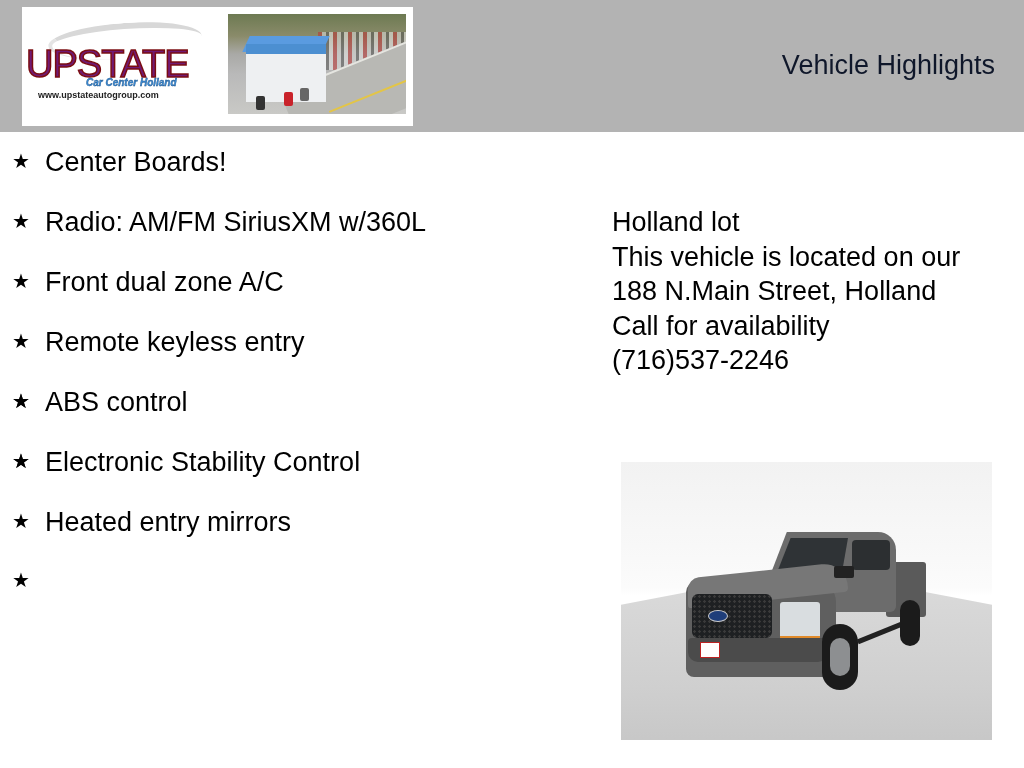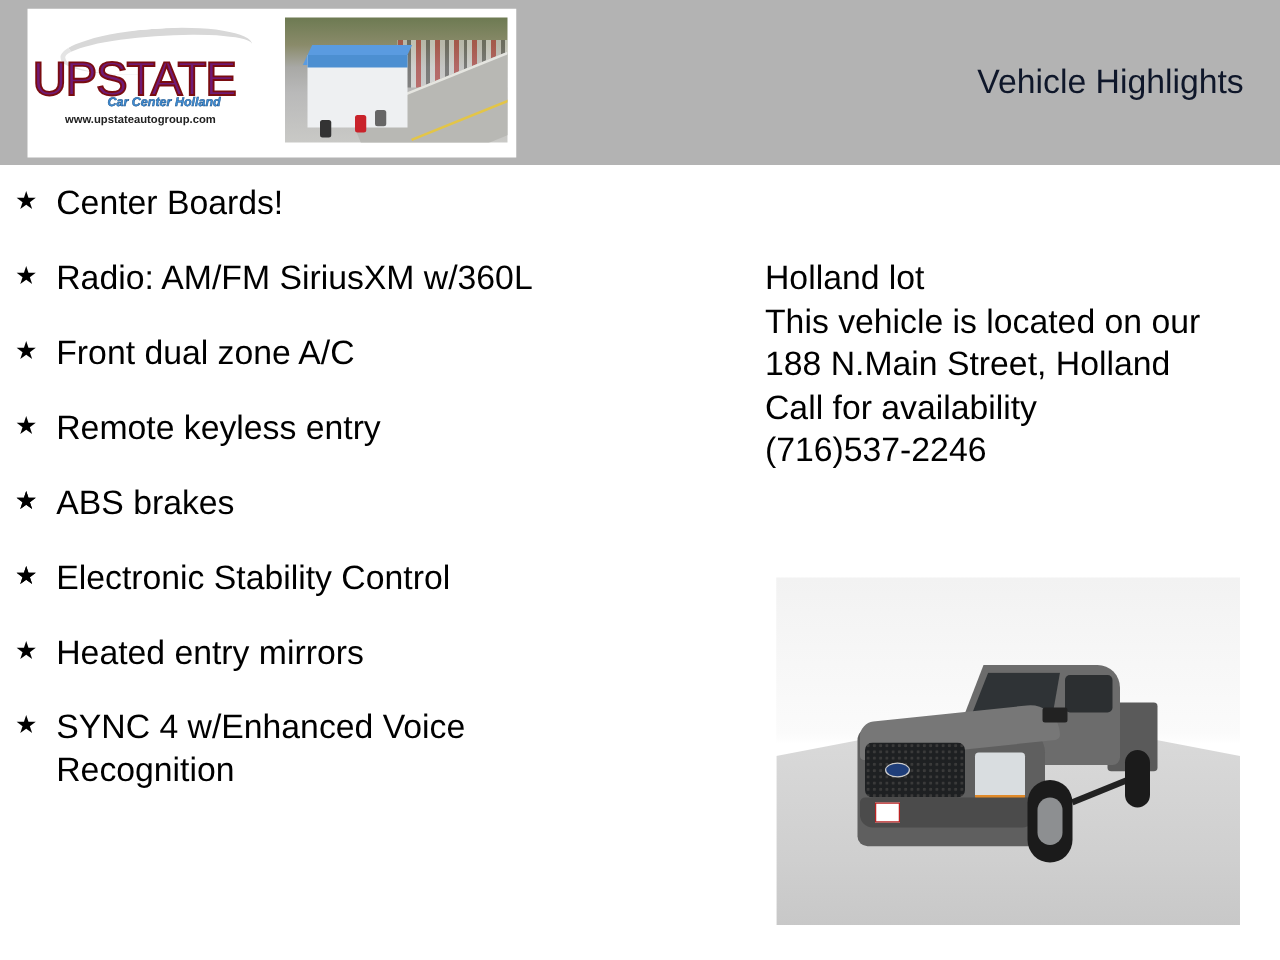--- a/index.html
+++ b/index.html
@@ -7,21 +7,21 @@
          font-family:"Liberation Sans", sans-serif; color:#000; }
   .header { position:absolute; left:0; top:0; width:1024px; height:132px; background:#b3b3b3; }
   .banner { position:absolute; left:22px; top:7px; width:391px; height:119px; background:#fff; }
   .logo { position:absolute; left:4px; top:10px; width:200px; height:95px; }
   .logo-swoosh { position:absolute; left:22px; top:6px; width:150px; height:30px; border-radius:50%;
     border-top:6px solid #d8d8d8; border-left:4px solid #e4e4e4; transform:rotate(-4deg); }
   .logo-word { position:absolute; left:0; top:28px; font-family:"Liberation Sans", sans-serif; font-weight:normal;
     font-size:38px; color:#701a75; letter-spacing:-1px; -webkit-text-stroke:1.5px #7a0c10; line-height:1; }
   .logo-sub { position:absolute; left:60px; top:60px; font-size:10px; font-style:italic; font-weight:bold;
     color:#3e8fd8; -webkit-text-stroke:0.4px #1a4f86; }
-  .logo-url { position:absolute; left:26px; top:73px; font-size:9px; font-weight:bold; color:#222; }
+  .logo-url { position:absolute; left:12px; top:73px; font-size:9px; font-weight:bold; color:#222; }
   .photo { position:absolute; left:206px; top:7px; width:178px; height:100px; overflow:hidden;
     background:linear-gradient(180deg,#6d7a52 0%,#8a8b6a 22%,#a9a9a6 40%,#b9b9b9 60%,#c9c9c6 100%); }
   .photo .road { position:absolute; right:-30px; bottom:-10px; width:150px; height:60px; background:#b8b8b4;
     transform:rotate(-22deg); border-top:2px solid #e5e5e0; }
   .photo .road-line { position:absolute; right:-10px; bottom:18px; width:90px; height:2px; background:#e3c547; transform:rotate(-22deg); }
   .photo .bldg { position:absolute; left:18px; top:30px; width:80px; height:48px; background:#eef0f2; border-top:10px solid #4c8fd1; }
   .photo .roof { position:absolute; left:18px; top:22px; width:80px; height:16px; background:#5a9be0; transform:skewX(-25deg); }
   .photo .lot { position:absolute; left:90px; top:18px; width:90px; height:38px;
     background:repeating-linear-gradient(90deg,#b33 0 4px,#ddd 4px 8px,#555 8px 11px,#eee 11px 15px); opacity:0.55; }
   .photo .car1 { position:absolute; left:56px; top:78px; width:9px; height:14px; background:#c9232b; border-radius:2px; }
@@ -87,25 +87,25 @@
   </div>
   <div class="title">Vehicle Highlights</div>
 </div>
 
 <ul class="features">
   <li><span class="star">★</span><span>Center Boards!</span></li>
   <li><span class="star">★</span><span>Radio: AM/FM SiriusXM w/360L</span></li>
   <li><span class="star">★</span><span>Front dual zone A/C</span></li>
   <li><span class="star">★</span><span>Remote keyless entry</span></li>
   <li><span class="star">★</span></li>
-  <li><span class="star">★</span><span>ABS brakes</span></li>
+  <li><span class="star">★</span><span>ABS control</span></li>
   <li><span class="star">★</span></li>
   <li><span class="star">★</span><span>Electronic Stability Control</span></li>
   <li><span class="star">★</span><span>Heated entry mirrors</span></li>
-  <li style="width:380px;"><span class="star">★</span><span>SYNC 4 w/Enhanced Voice Recognition</span></li>
+  <li style="width:380px;"><span class="star">★</span></li>
 </ul>
 
 <div class="location">
   <div>Holland lot</div>
   <div>This vehicle is located on our</div>
   <div>188 N.Main Street, Holland</div>
   <div>Call for availability</div>
   <div>(716)537-2246</div>
 </div>
 

